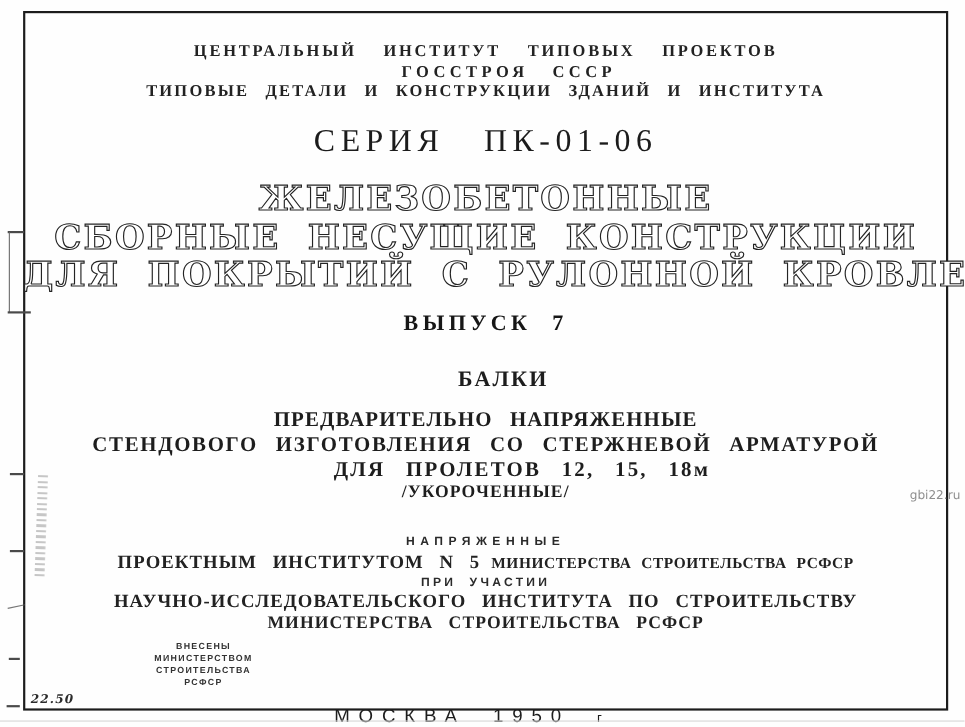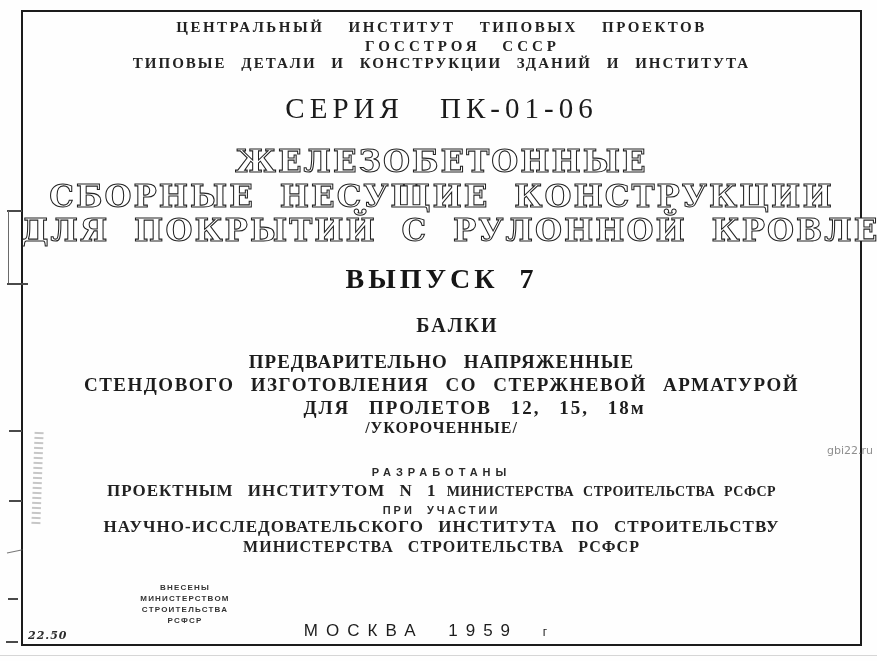--- a/index.html
+++ b/index.html
@@ -17,40 +17,41 @@
     position: absolute; left: 21px; top: 10px; width: 841px; height: 636px;
     border: 2.5px solid #1c1c1c;
     box-sizing: border-box;
     background: transparent;
   }
 
   .line {
     position: absolute; left: 21px; width: 841px;
     text-align: center; white-space: nowrap;
     color: #222;
+    margin-top: 20px;
   }
 
   
   .l-head1 { top: 19px;  font-size: 15px; font-weight: 700; letter-spacing: 2.5px; word-spacing: 18px; }
   .l-head2 { top: 38px;  font-size: 15px; font-weight: 700; letter-spacing: 4px;   word-spacing: 14px; padding-left: 21px; }
   .l-head3 { top: 55px;  font-size: 15px; font-weight: 700; letter-spacing: 2px;   word-spacing: 9px; }
 
   .l-series { top: 92px; font-size: 29px; font-weight: 400; letter-spacing: 5px; word-spacing: 24px; color:#1b1b1b; }
 
   .l-title { font-family: "DejaVu Serif", serif; font-size: 31px; font-weight: 700;
              letter-spacing: 2px; word-spacing: 12px; }
   .outline-text { color: #1b1b1b; }
   @supports (-webkit-text-stroke: 1px #000) {
     .outline-text { -webkit-text-stroke: 1.05px #242424; -webkit-text-fill-color: #ffffff; }
   }
   .l-title1 { top: 143px; }
   .l-title2 { top: 178px; }
   .l-title3 { top: 212px; }
 
-  .l-issue { top: 263px; font-size: 28px; font-weight: 700; letter-spacing: 4px; word-spacing: 10px; color:#161616; }
+  .l-issue { top: 263px; font-size: 20px; font-weight: 700; letter-spacing: 4px; word-spacing: 10px; color:#161616; }
 
   .l-sub  { font-size: 19px; font-weight: 700; letter-spacing: 1px; word-spacing: 10px; color:#1d1d1d; }
   .l-sub1 { top: 314px; font-size: 20px; letter-spacing: 2px; padding-left: 16px; }
   .l-sub2 { top: 351px; }
   .l-sub3 { top: 374px; letter-spacing: 1.5px; }
   .l-sub4 { top: 397px; letter-spacing: 2px; word-spacing: 12px; padding-left: 33px; }
   .l-sub5 { top: 419px; font-size: 16px; letter-spacing: 1px; }
 
   .l-devhead { top: 466px; font-family: "Liberation Sans", sans-serif; font-size: 11px; font-weight: 700;
                letter-spacing: 5px; color:#2a2a2a; }
@@ -115,37 +116,37 @@
   <div class="line l-title l-title3 outline-text">ДЛЯ ПОКРЫТИЙ С РУЛОННОЙ КРОВЛЕЙ</div>
 
   <div class="line l-issue">ВЫПУСК 7</div>
 
   <div class="line l-sub l-sub1">БАЛКИ</div>
   <div class="line l-sub l-sub2">ПРЕДВАРИТЕЛЬНО НАПРЯЖЕННЫЕ</div>
   <div class="line l-sub l-sub3">СТЕНДОВОГО ИЗГОТОВЛЕНИЯ СО СТЕРЖНЕВОЙ АРМАТУРОЙ</div>
   <div class="line l-sub l-sub4">ДЛЯ ПРОЛЕТОВ 12, 15, 18м</div>
   <div class="line l-sub l-sub5">/УКОРОЧЕННЫЕ/</div>
 
-  <div class="line l-devhead">РАЗРАБОТАНЫ</div>
+  <div class="line l-devhead">НАПРЯЖЕННЫЕ</div>
   <div class="line l-dev l-dev1">
-    <span>ПРОЕКТНЫМ ИНСТИТУТОМ N 1</span><span class="org-part">МИНИСТЕРСТВА СТРОИТЕЛЬСТВА РСФСР</span>
+    <span>ПРОЕКТНЫМ ИНСТИТУТОМ N 5</span><span class="org-part">МИНИСТЕРСТВА СТРОИТЕЛЬСТВА РСФСР</span>
   </div>
   <div class="line l-dev2">ПРИ УЧАСТИИ</div>
   <div class="line l-dev l-dev3">НАУЧНО-ИССЛЕДОВАТЕЛЬСКОГО ИНСТИТУТА ПО СТРОИТЕЛЬСТВУ</div>
   <div class="line l-dev l-dev4">МИНИСТЕРСТВА СТРОИТЕЛЬСТВА РСФСР</div>
 
   <div class="corner-block submitted-block">
     <div>ВНЕСЕНЫ</div>
     <div>МИНИСТЕРСТВОМ СТРОИТЕЛЬСТВА</div>
     <div>РСФСР</div>
   </div>
 
 
   <div class="line l-moscow">
-    <span>МОСКВА 1959</span>
+    <span>МОСКВА 1950</span>
     <span class="year-suffix">г</span>
   </div>
 
   <div class="price-note">22.50</div>
 
   <div class="watermark">gbi22.ru</div>
 
   <div class="scan-mark mk-tick" style="left:7px; top:210px; width:15px;"></div>
   <div class="scan-mark mk-vline" style="left:8px; top:211px; height:73px;"></div>
   <div class="scan-mark mk-tick" style="left:7px; top:283px; width:21px;"></div>

